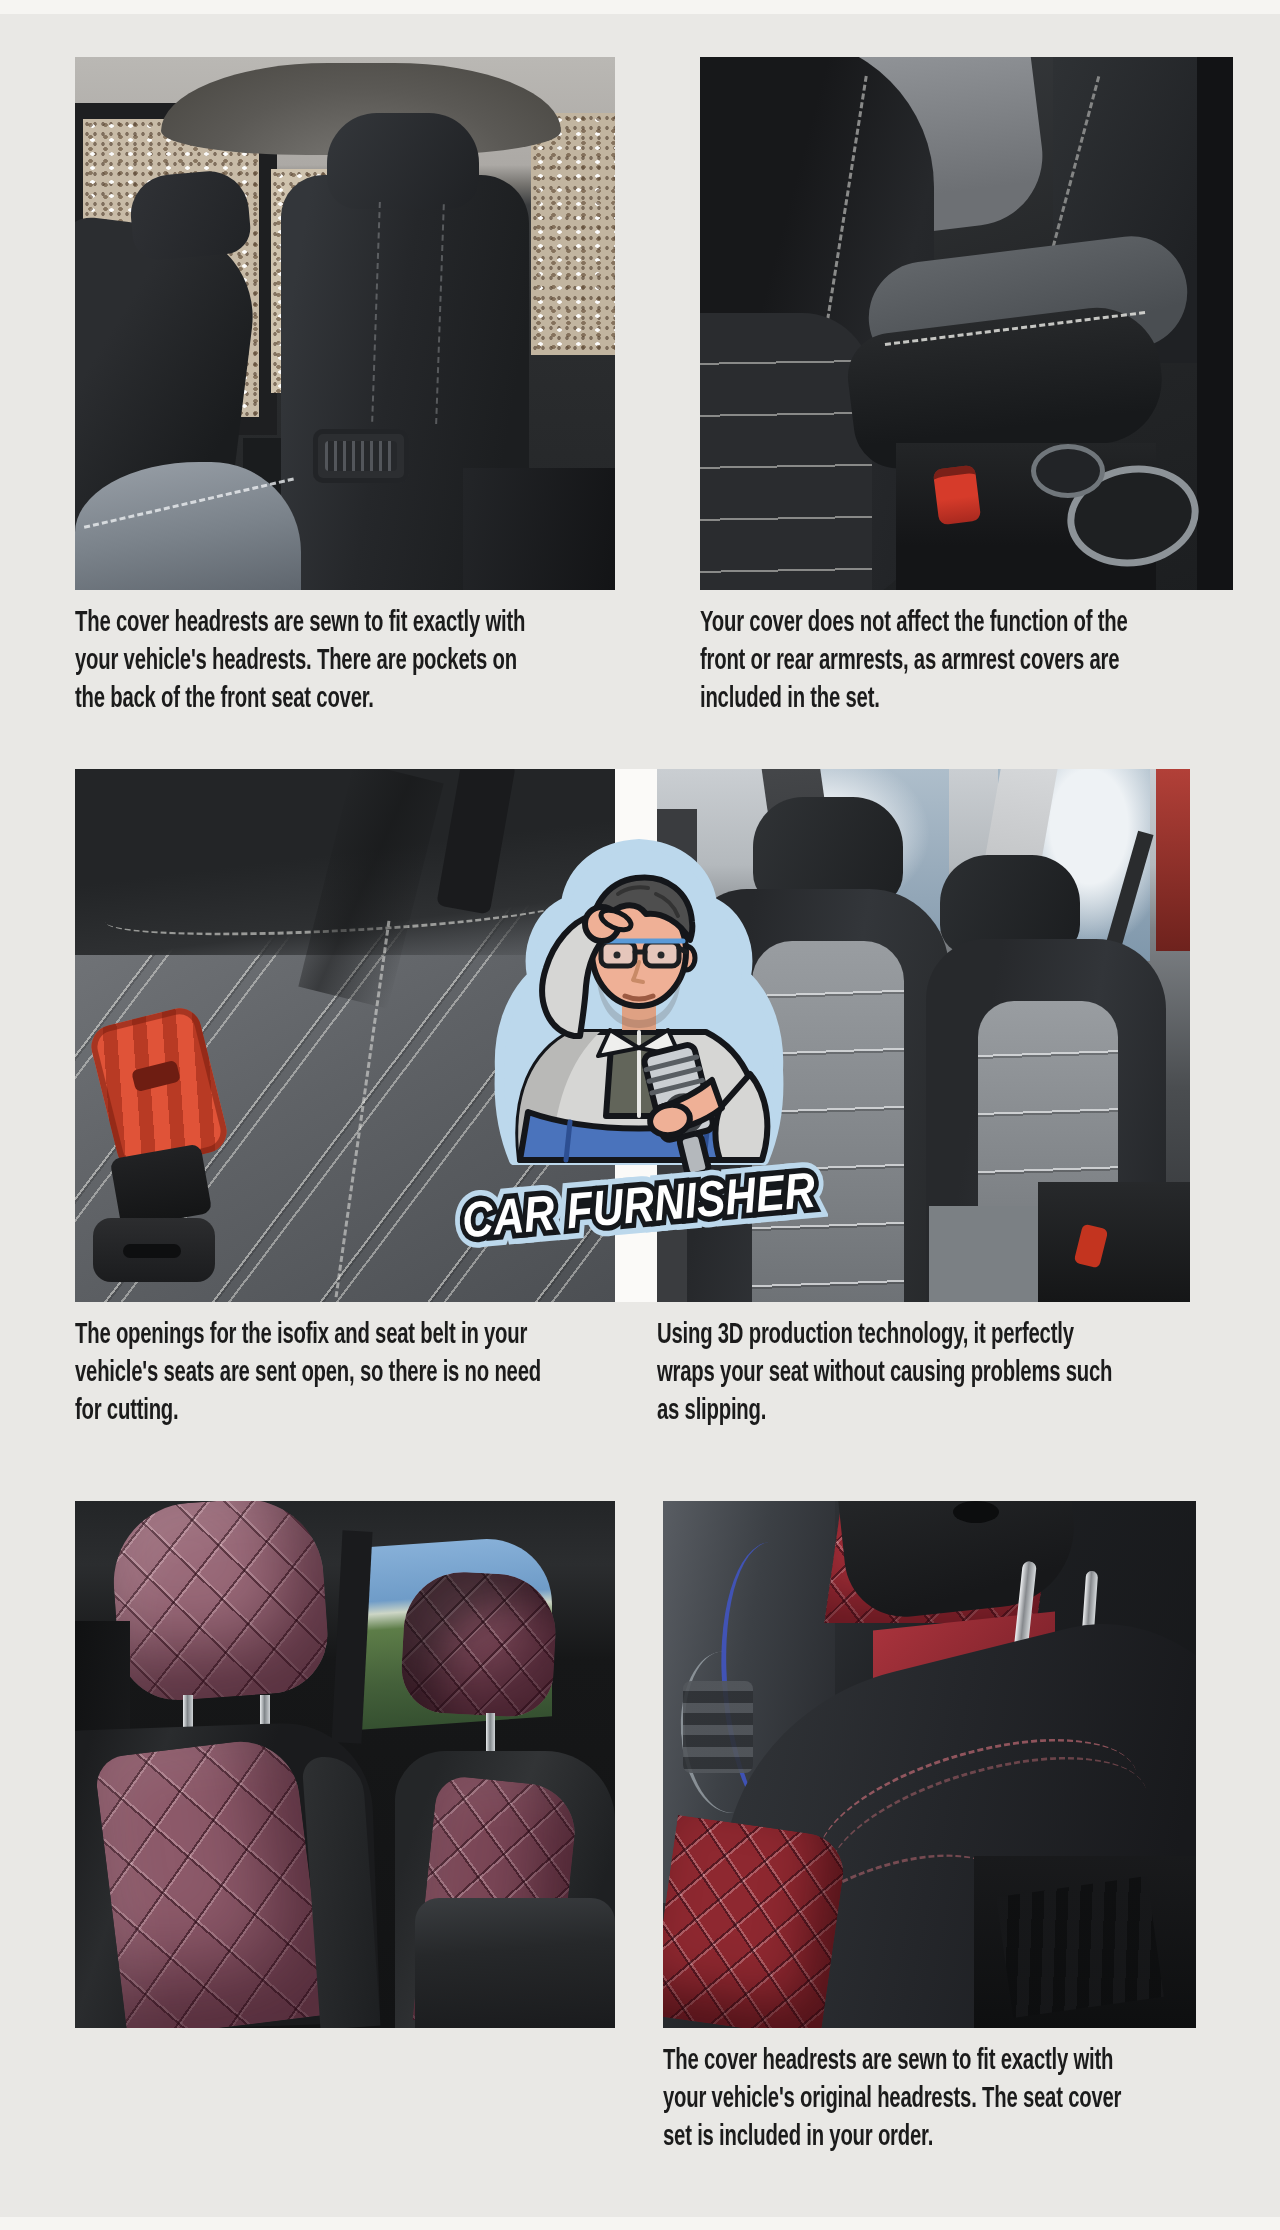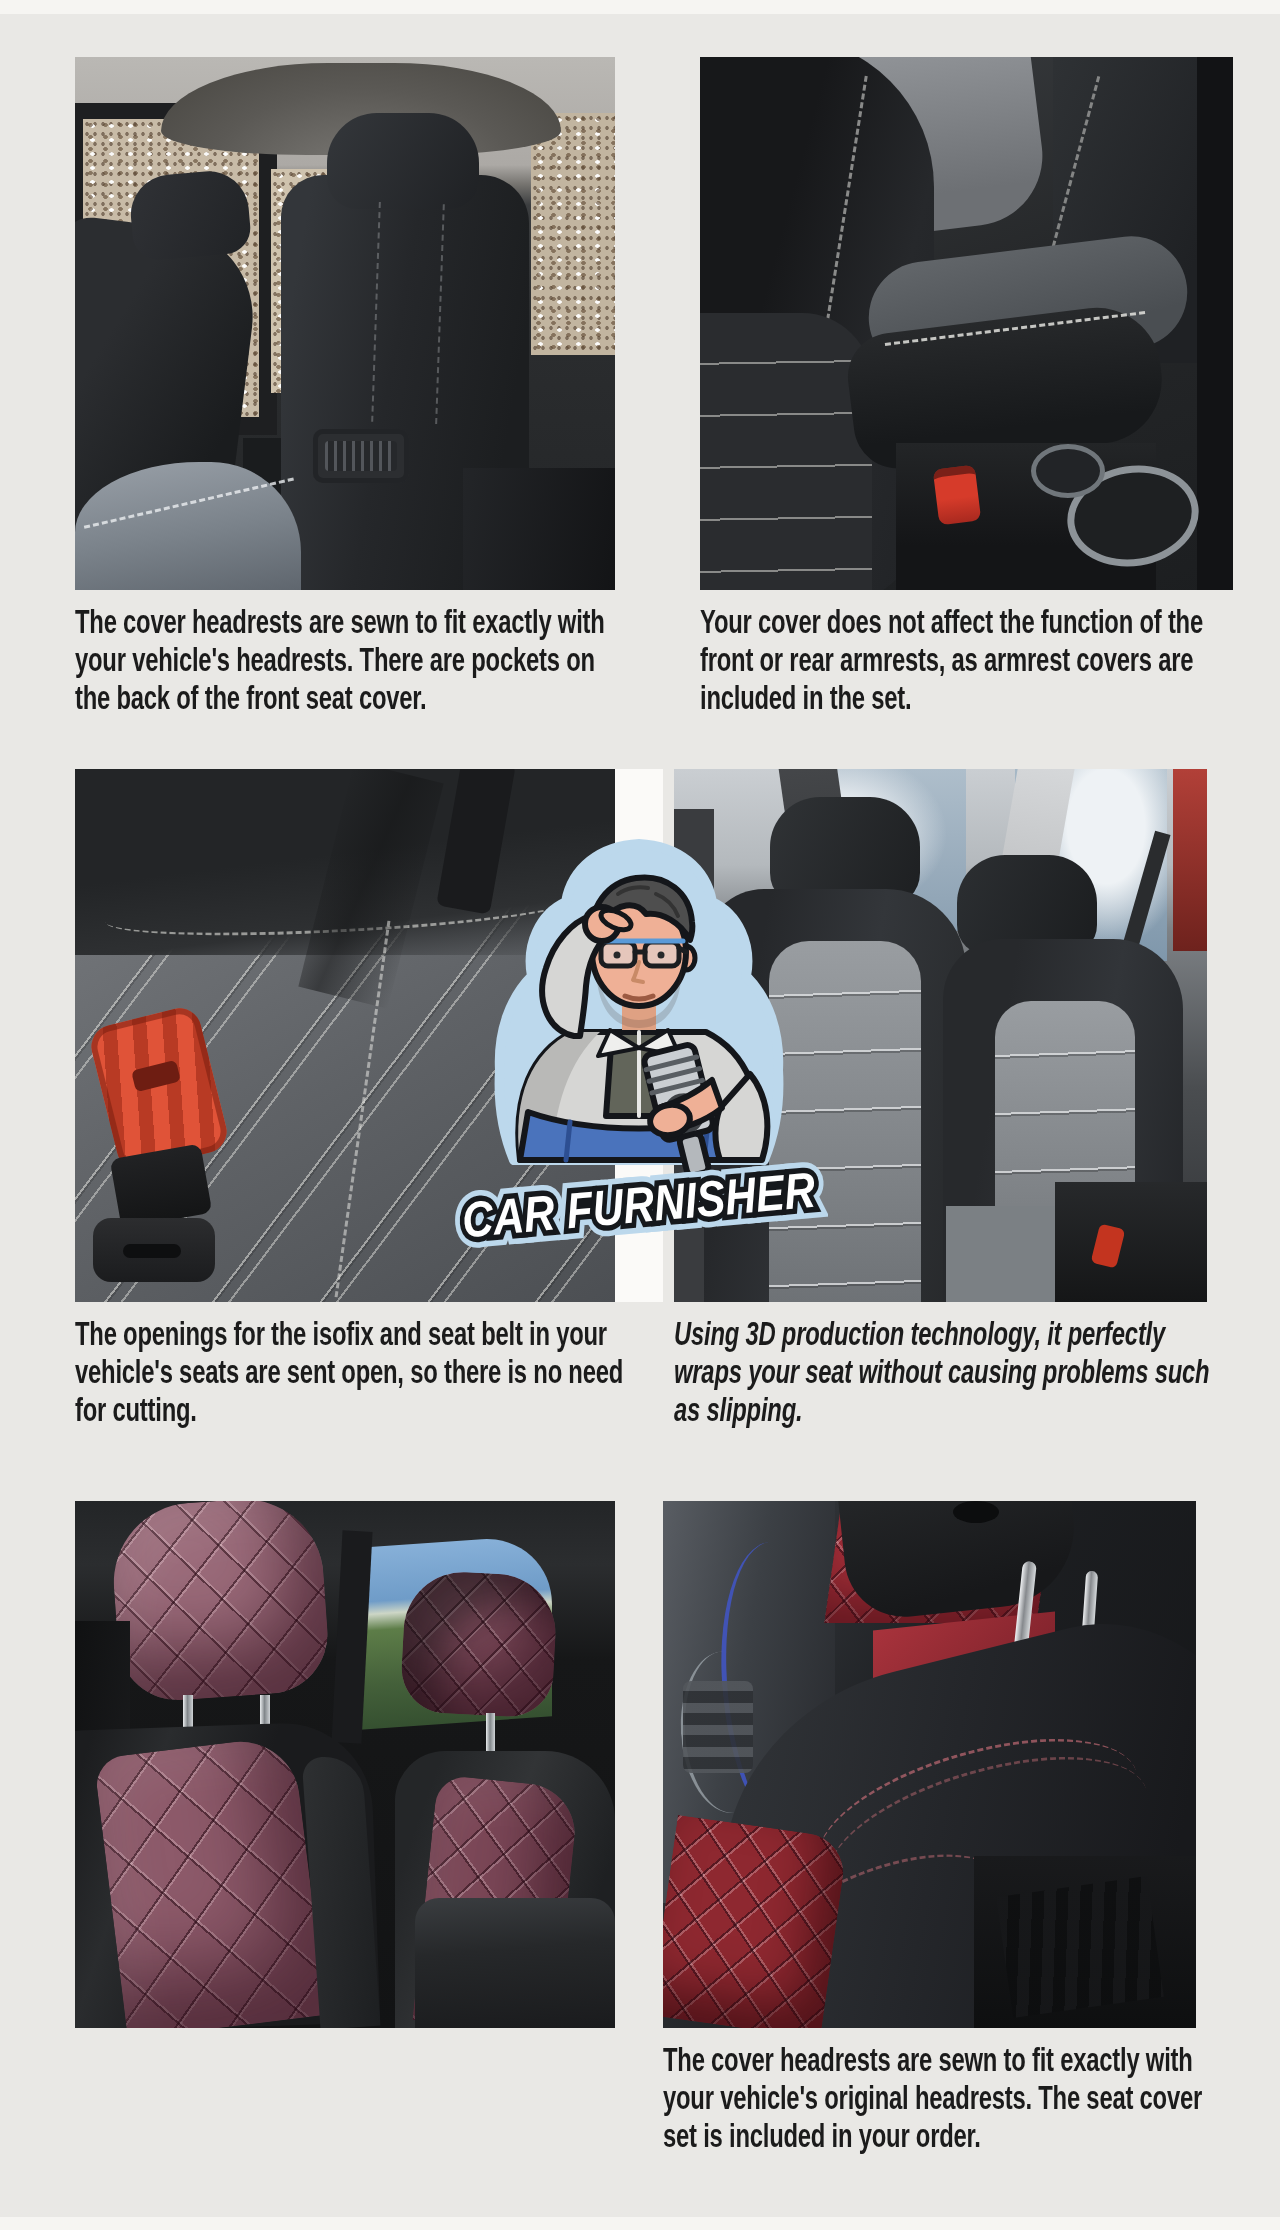--- a/index.html
+++ b/index.html
@@ -7,30 +7,30 @@
         font-family:"Liberation Sans",sans-serif;}
   .edge{position:absolute;left:0;width:100%;background:#f6f5f2;}
   .edge-top{top:0;height:14px;}
   .edge-bottom{bottom:0;height:13px;}
   .gap-strip{position:absolute;left:615px;top:769px;width:48px;height:533px;background:#fbfaf8;}
 
   .cell{position:absolute;}
   .c1{left:75px;top:57px;width:540px;}
   .c2{left:700px;top:57px;width:533px;}
   .c3{left:75px;top:769px;width:540px;}
-  .c4{left:674px;top:769px;width:533px;font-style:italic;}
+  .c4{left:657px;top:769px;width:533px;}
   .c5{left:75px;top:1501px;width:540px;}
   .c6{left:663px;top:1501px;width:533px;}
   figure{margin:0;}
   .photo{position:relative;width:100%;overflow:hidden;}
   .c1 .photo,.c2 .photo,.c3 .photo,.c4 .photo{height:533px;}
   .c5 .photo,.c6 .photo{height:527px;}
   .L{position:absolute;display:block;}
 
-  .caption{margin-top:12px;color:#1b1b1b;font-weight:bold;font-size:34px;letter-spacing:-.3px;}
+  .caption{margin-top:12px;color:#1b1b1b;font-weight:bold;font-size:29px;letter-spacing:-.3px;}
   .ln{display:block;white-space:nowrap;line-height:38px;transform:scaleX(.70);transform-origin:0 50%;}
 
   
   .p1{background:linear-gradient(180deg,#bab8b4 0,#aca9a5 108px,#74726e 128px,#3c3e40 148px,#2b2d2f 260px,#232527 100%);}
   .p1 .a{left:0;top:46px;width:202px;height:332px;background:#1e1f21;}
   .p1 .b,.p1 .c,.p1 .e{background-color:#c8bba7;
      background-image:radial-gradient(rgba(92,70,48,.6) 2px,transparent 2.7px),
                       radial-gradient(rgba(255,255,255,.95) 2px,transparent 2.7px),
                       radial-gradient(rgba(70,50,35,.55) 1.4px,transparent 2px);
      background-size:15px 12px,19px 14px,8px 10px;}

